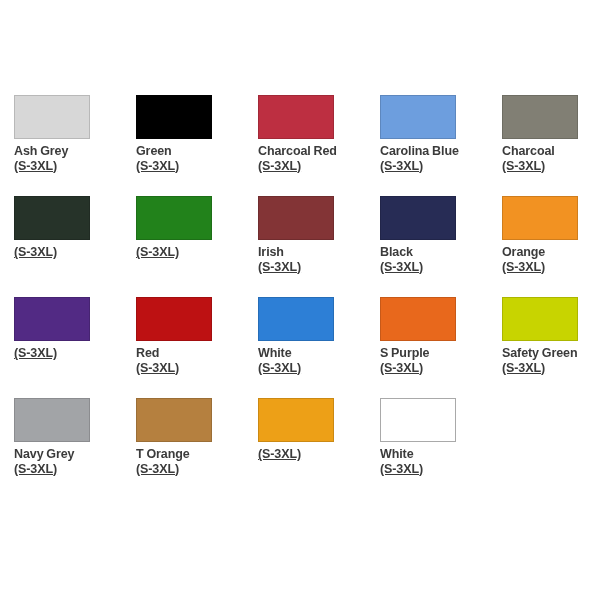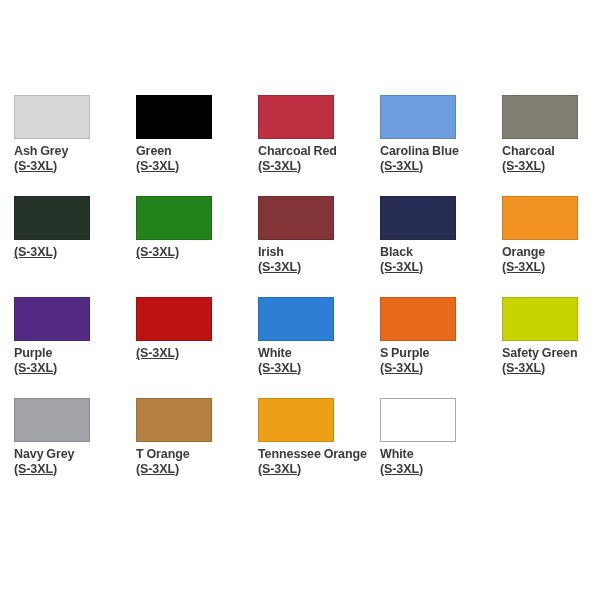--- a/index.html
+++ b/index.html
@@ -138,27 +138,27 @@
       <div class="swatch-cell">
         <div class="swatch-chip" style="background: rgb(242, 146, 34);"></div>
         <div class="swatch-label">
           <span class="swatch-name">Orange</span>
           <span class="swatch-size">(S-3XL)</span>
         </div>
       </div>
       <div class="swatch-cell">
         <div class="swatch-chip" style="background: rgb(82, 42, 132);"></div>
         <div class="swatch-label">
-          <span class="swatch-name">Purple</span>
           <span class="swatch-size">(S-3XL)</span>
         </div>
       </div>
       <div class="swatch-cell">
         <div class="swatch-chip" style="background: rgb(189, 17, 18);"></div>
         <div class="swatch-label">
+          <span class="swatch-name">Red</span>
           <span class="swatch-size">(S-3XL)</span>
         </div>
       </div>
       <div class="swatch-cell">
         <div class="swatch-chip" style="background: rgb(45, 127, 214);"></div>
         <div class="swatch-label">
           <span class="swatch-name">White</span>
           <span class="swatch-size">(S-3XL)</span>
         </div>
       </div>
@@ -186,21 +186,20 @@
       <div class="swatch-cell">
         <div class="swatch-chip" style="background: rgb(181, 128, 63);"></div>
         <div class="swatch-label">
           <span class="swatch-name">T Orange</span>
           <span class="swatch-size">(S-3XL)</span>
         </div>
       </div>
       <div class="swatch-cell">
         <div class="swatch-chip" style="background: rgb(237, 160, 23);"></div>
         <div class="swatch-label">
-          <span class="swatch-name">Tennessee Orange</span>
           <span class="swatch-size">(S-3XL)</span>
         </div>
       </div>
       <div class="swatch-cell">
         <div class="swatch-chip bordered" style="background: rgb(255, 255, 255);"></div>
         <div class="swatch-label">
           <span class="swatch-name">White</span>
           <span class="swatch-size">(S-3XL)</span>
         </div>
       </div>

